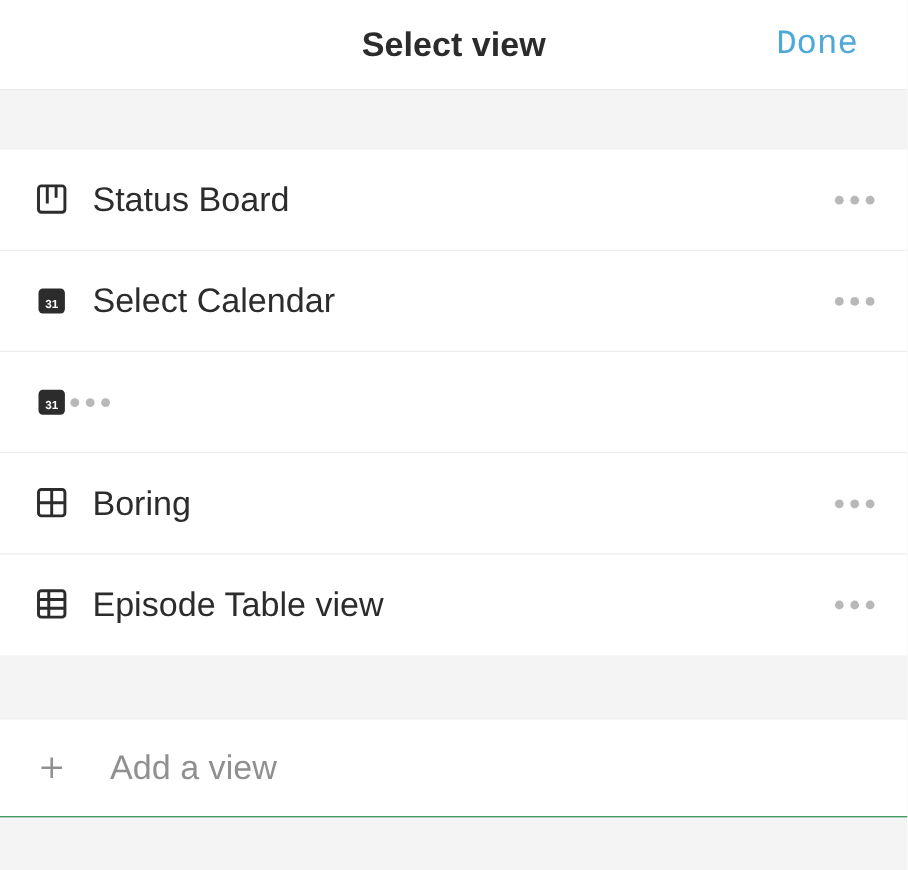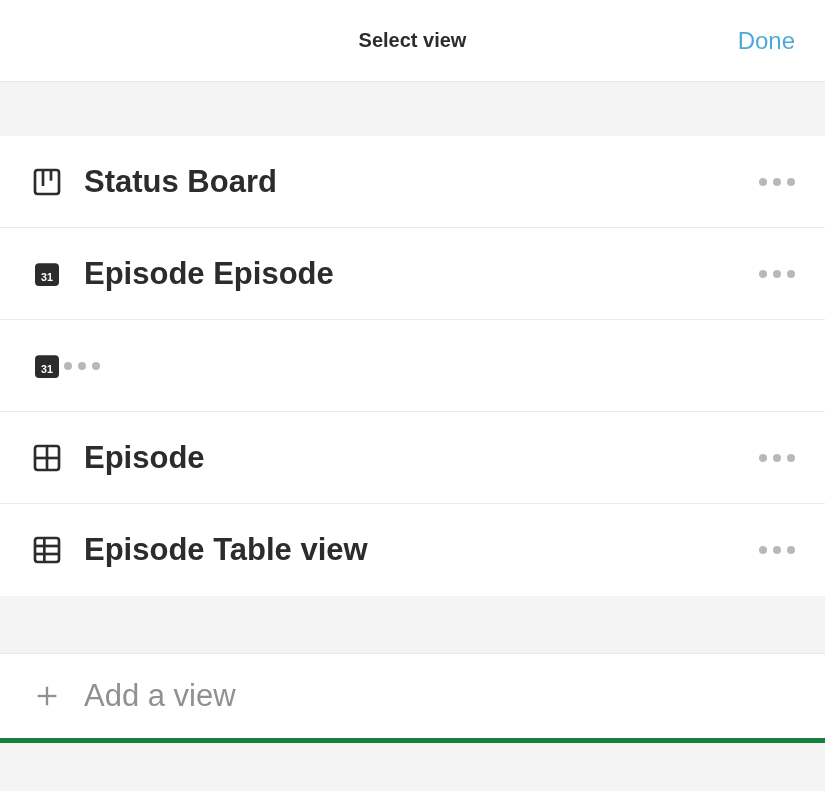--- a/index.html
+++ b/index.html
@@ -16,31 +16,32 @@
     .header {
       background: #ffffff;
       height: 82px;
       display: flex;
       align-items: center;
       justify-content: center;
       position: relative;
       border-bottom: 1px solid #e8e8e8;
     }
     .header-title {
-      font-size: 20px;
+      font-size: 31px;
       font-weight: 600;
       color: #2c2c2c;
     }
     .done-button {
       position: absolute;
-      right: 30px;
-      font-size: 24px;
+      right: 45px;
+      font-size: 31px;
       font-weight: 400;
       color: #4fa9d8;
       cursor: pointer;
+      font-family: Liberation Mono, monospace;
     }
     .spacer {
       height: 54px;
       background: #f4f4f4;
     }
     .spacer-small {
       height: 57px;
       background: #f4f4f4;
     }
     .list {
@@ -55,26 +56,25 @@
       cursor: pointer;
     }
     .list-item:last-child {
       border-bottom: none;
     }
     .item-icon {
       width: 34px;
       height: 34px;
       flex-shrink: 0;
       display: flex;
-      align-items: center;
       justify-content: center;
     }
     .item-label {
       font-size: 31px;
-      font-weight: 700;
+      font-weight: 400;
       color: #2c2c2c;
       margin-left: 20px;
       flex: 1;
     }
     .more-icon {
       display: flex;
       gap: 6px;
       align-items: center;
       cursor: pointer;
     }
@@ -84,22 +84,23 @@
       border-radius: 50%;
       background: #b8b8b8;
     }
     .add-row {
       background: #ffffff;
       display: flex;
       align-items: center;
       height: 90px;
       padding: 0 30px;
       border-top: 1px solid #eaeaea;
-      border-bottom: 5px solid #15803d;
-      cursor: pointer;
+      border-bottom: 1px solid #15803d;
+      cursor: pointer;
+      gap: 16px;
     }
     .plus-icon {
       width: 34px;
       height: 34px;
       flex-shrink: 0;
       display: flex;
       align-items: center;
       justify-content: center;
     }
     .add-label {
@@ -140,21 +141,21 @@
       </div>
   </div>
 
   <div class="list-item">
     <div class="item-icon">
       <svg width="32" height="32" viewBox="0 0 24 24" fill="#2c2c2c">
         <rect x="3" y="4" width="18" height="17" rx="3"></rect>
         <text x="12" y="17" font-size="8" fill="white" text-anchor="middle" font-weight="bold" font-family="Arial">31</text>
       </svg>
     </div>
-    <div class="item-label">Episode Episode</div>
+    <div class="item-label">Select Calendar</div>
     <div class="more-icon">
         <span></span>
         <span></span>
         <span></span>
       </div>
   </div>
 
   <div class="list-item">
     <div class="item-icon">
       <svg width="32" height="32" viewBox="0 0 24 24" fill="#2c2c2c">
@@ -170,21 +171,21 @@
   </div>
 
   <div class="list-item">
     <div class="item-icon">
       <svg width="32" height="32" viewBox="0 0 24 24" fill="none" stroke="#2c2c2c" stroke-width="2">
         <rect x="3" y="3" width="18" height="18" rx="2"></rect>
         <line x1="3" y1="12" x2="21" y2="12"></line>
         <line x1="12" y1="3" x2="12" y2="21"></line>
       </svg>
     </div>
-    <div class="item-label">Episode</div>
+    <div class="item-label">Boring</div>
     <div class="more-icon">
         <span></span>
         <span></span>
         <span></span>
       </div>
   </div>
 
   <div class="list-item">
     <div class="item-icon">
       <svg width="32" height="32" viewBox="0 0 24 24" fill="none" stroke="#2c2c2c" stroke-width="2">

